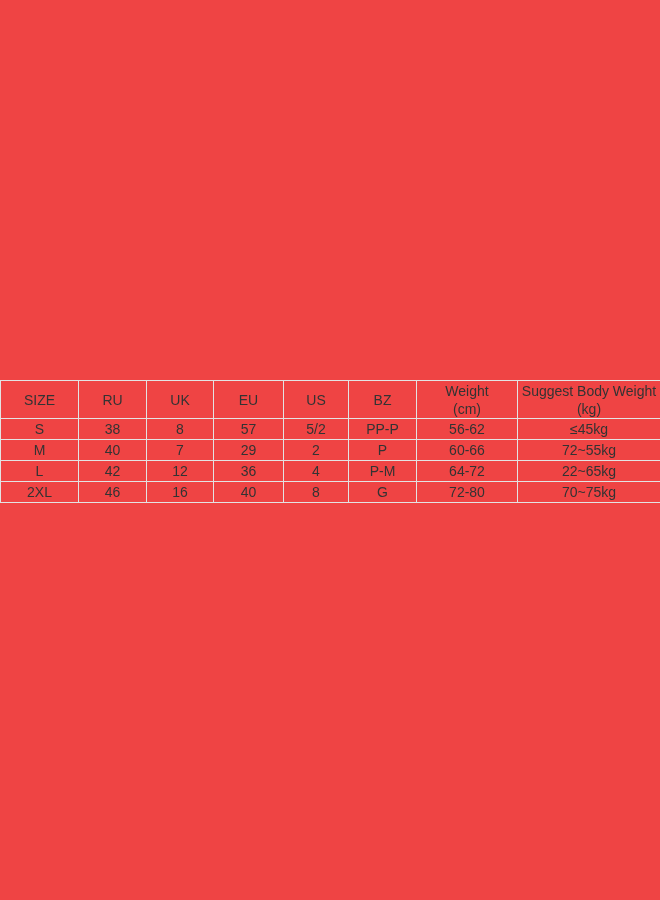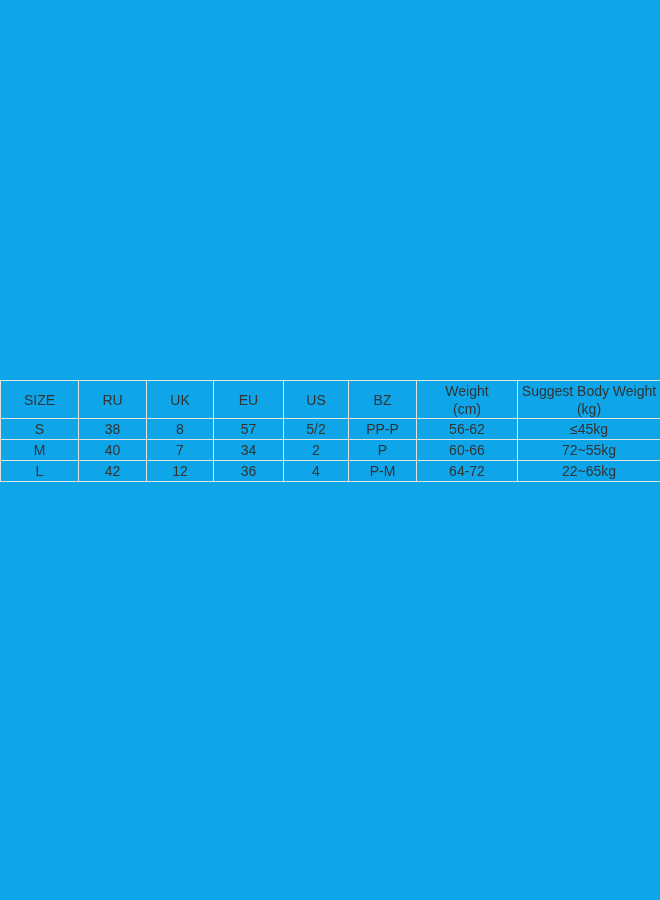--- a/index.html
+++ b/index.html
@@ -5,21 +5,21 @@
   html, body {
     margin: 0;
     padding: 0;
     background: #ffffff;
     font-family: "Liberation Sans", sans-serif;
   }
   .canvas {
     position: relative;
     width: 660px;
     height: 900px;
-    background: #0ea5e9;
+    background: #ef4444;
     overflow: hidden;
   }
   .table-wrap {
     position: absolute;
     top: 380px;
     left: 0;
     width: 660px;
   }
   table.size-chart {
     width: 660px;
@@ -92,32 +92,42 @@
           <td>57</td>
           <td>5/2</td>
           <td>PP-P</td>
           <td>56-62</td>
           <td>≤45kg</td>
         </tr>
         <tr>
           <td>M</td>
           <td>40</td>
           <td>7</td>
-          <td>34</td>
+          <td>29</td>
           <td>2</td>
           <td>P</td>
           <td>60-66</td>
           <td>72~55kg</td>
         </tr>
         <tr>
           <td>L</td>
           <td>42</td>
           <td>12</td>
           <td>36</td>
           <td>4</td>
           <td>P-M</td>
           <td>64-72</td>
           <td>22~65kg</td>
         </tr>
+        <tr>
+          <td>2XL</td>
+          <td>46</td>
+          <td>16</td>
+          <td>40</td>
+          <td>8</td>
+          <td>G</td>
+          <td>72-80</td>
+          <td>70~75kg</td>
+        </tr>
       </tbody>
     </table>
   </div>
 </div>
 
 </body></html>

